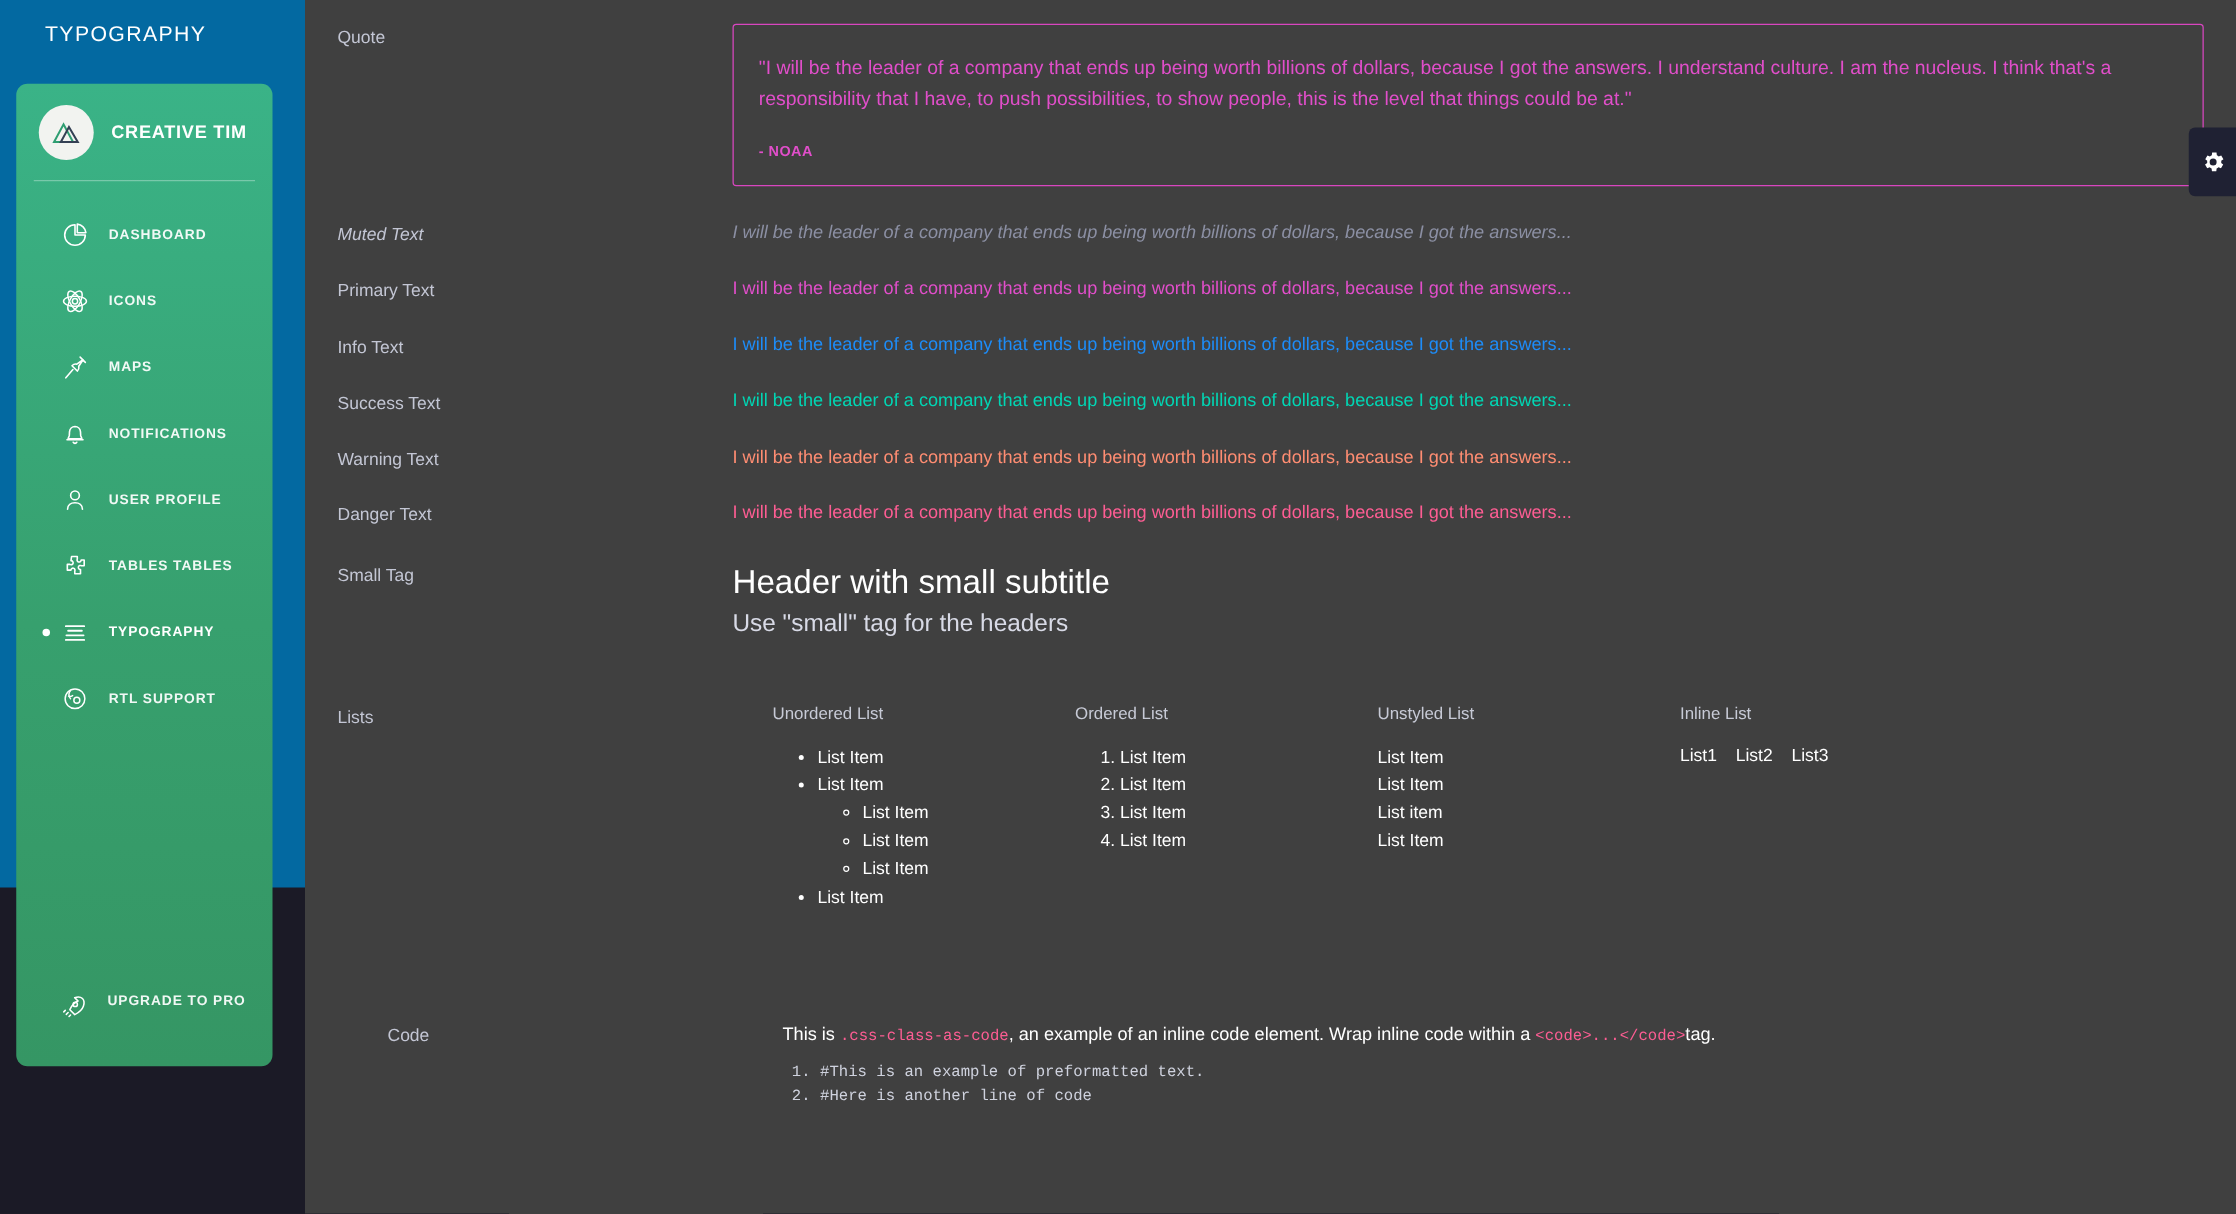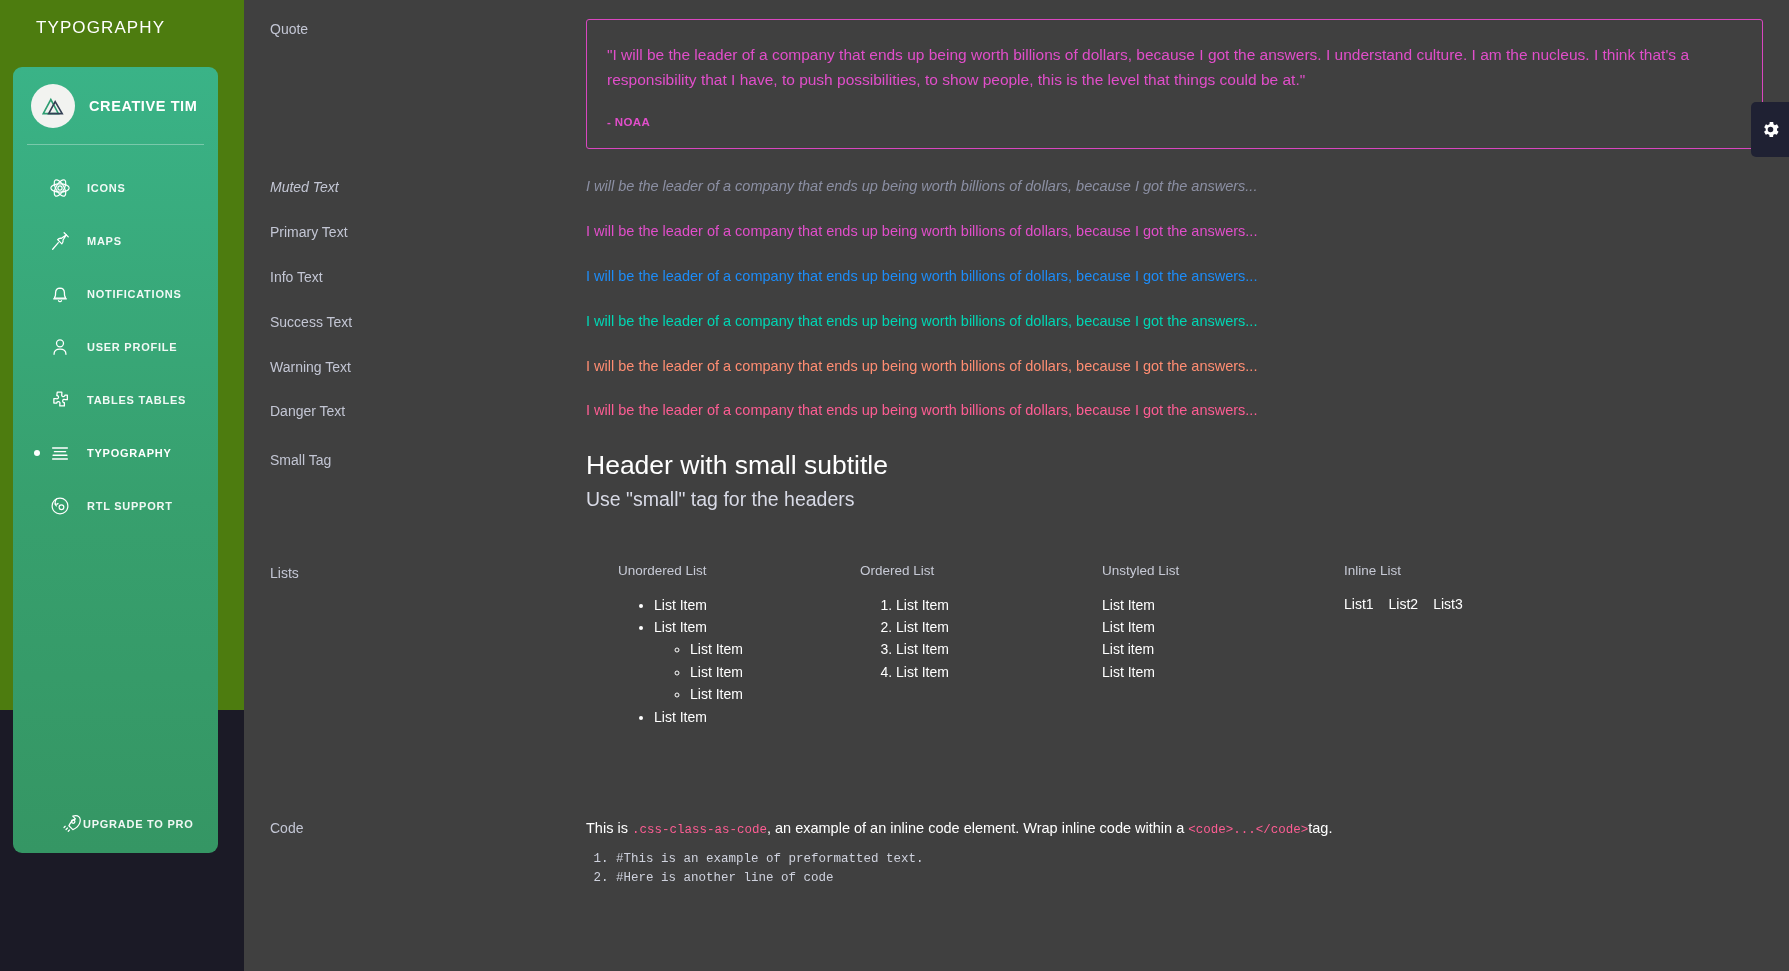--- a/index.html
+++ b/index.html
@@ -7,21 +7,21 @@
     width: 1789px; height: 971px;
     background: #1b1a26;
     font-family: "Liberation Sans", sans-serif;
     overflow: hidden;
   }
   .app { position: relative; width: 1789px; height: 971px; display: flex; }
 
   
   .sidebar-wrap {
     width: 244px; height: 710px; flex: 0 0 244px;
-    background: #4d7c0f; position: relative;
+    background: #0369a1; position: relative;
   }
   .brand-title {
     position: absolute; top: 18px; left: 36px;
     color: #ffffff; font-size: 17px; letter-spacing: 1.1px; font-weight: 400;
   }
   .sidebar {
     position: absolute; top: 67px; left: 13px;
     width: 205px; height: 786px;
     background: linear-gradient(180deg, #3ab387 0%, #37a06e 55%, #359664 100%);
     border-radius: 9px;
@@ -53,22 +53,22 @@
   }
   .nav-item.active .nav-label { color: #ffffff; }
   .nav-item.active::before {
     content: ""; position: absolute; left: 21px; top: 50%;
     transform: translateY(-50%);
     width: 6px; height: 6px; border-radius: 50%; background: #ffffff;
   }
   .nav-icon { width: 22px; height: 22px; flex: 0 0 22px; display: block; }
   .nav-icon svg { width: 22px; height: 22px; display: block; }
   .upgrade-item {
-    display: flex; align-items: center; 
-    height: 58px; padding-left: 48px; cursor: pointer;
+    display: flex; gap: 16px;
+    height: 58px; padding-left: 35px; cursor: pointer;
   }
   .upgrade-item .nav-label {
     color: rgba(255,255,255,.93); font-size: 11px; letter-spacing: .75px; font-weight: 700;
   }
 
   
   .main {
     flex: 1 1 auto; height: 971px; background: #404040;
     position: relative; overflow: hidden;
   }
@@ -109,21 +109,21 @@
   .t-danger  { color: #fd5d93; }
 
   .r-muted   { padding-top: 28px; font-style: italic; }
   .r-primary { padding-top: 26px; }
   .r-info    { padding-top: 26px; }
   .r-success { padding-top: 26px; }
   .r-warning { padding-top: 26px; }
   .r-danger  { padding-top: 26px; }
   .r-small   { padding-top: 30px; }
   .r-lists   { padding-top: 52px; gap: 32px; }
-  .r-code    { padding-top: 88px; }
+  .r-code    { padding-top: 88px; margin-left: 40px; }
 
   
   .header-big {
     color: #ffffff; font-size: 26.5px; font-weight: 400; line-height: 1.18;
   }
   .header-small {
     color: #d8dae6; font-size: 19.5px; font-weight: 400; margin-top: 6px;
   }
 
   
@@ -185,20 +185,29 @@
             <path d="M8 19 L14 8 L20.5 19 Z" stroke="#344054"></path>
           </svg>
         </div>
         <div class="logo-name">CREATIVE TIM</div>
       </div>
 
       <div class="brand-divider"></div>
 
       <div class="nav">
 
+        <div class="nav-item">
+          <span class="nav-icon">
+            <svg viewBox="0 0 24 24" fill="none" stroke="#ffffff" stroke-width="1.4" stroke-linecap="round" stroke-linejoin="round">
+              <path d="M12 3a9 9 0 1 0 9 9h-9z"></path>
+                <path d="M14 2.5A8.5 8.5 0 0 1 21.5 10H14z"></path>
+            </svg>
+          </span>
+          <span class="nav-label">DASHBOARD</span>
+        </div>
 
         <div class="nav-item">
           <span class="nav-icon">
             <svg viewBox="0 0 24 24" fill="none" stroke="#ffffff" stroke-width="1.3">
               <circle cx="12" cy="12" r="2.3"></circle>
               <ellipse cx="12" cy="12" rx="10" ry="4.4"></ellipse>
               <ellipse cx="12" cy="12" rx="10" ry="4.4" transform="rotate(60 12 12)"></ellipse>
               <ellipse cx="12" cy="12" rx="10" ry="4.4" transform="rotate(120 12 12)"></ellipse>
             </svg>
           </span>

